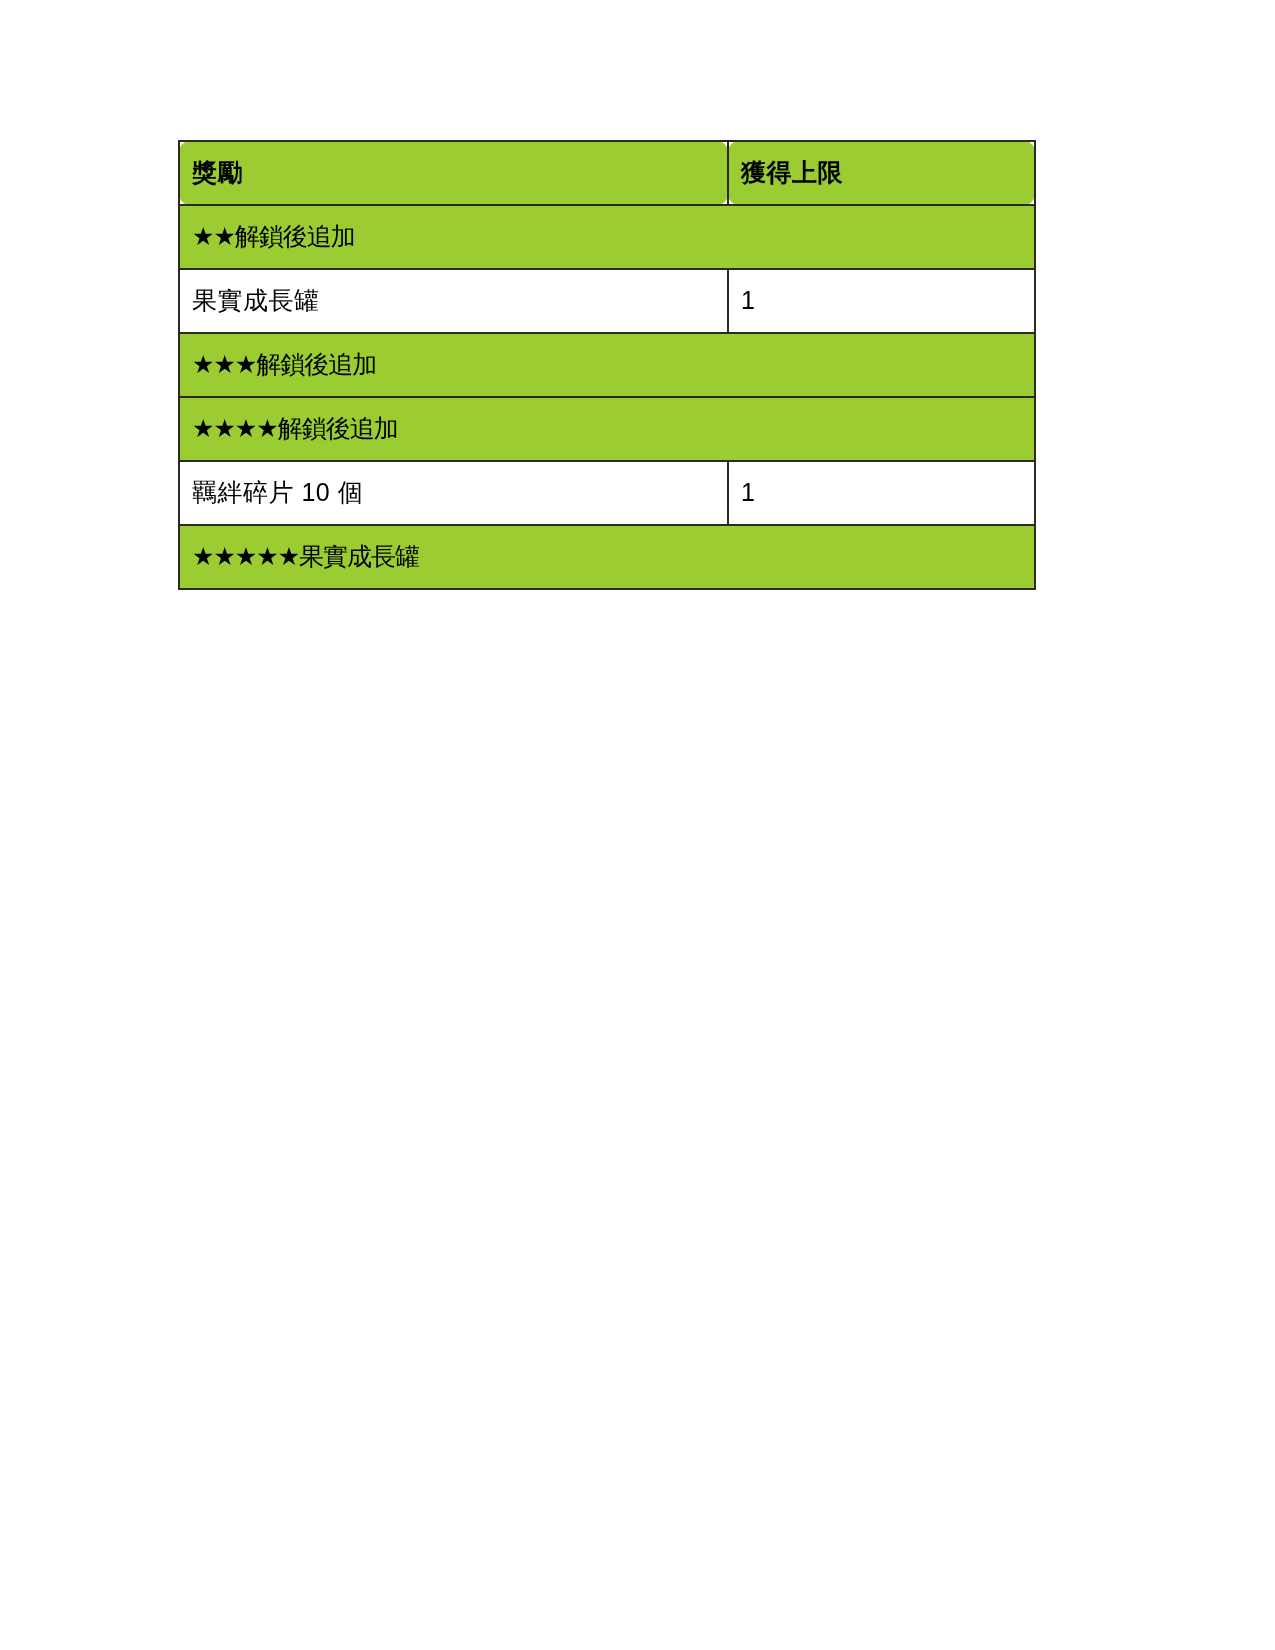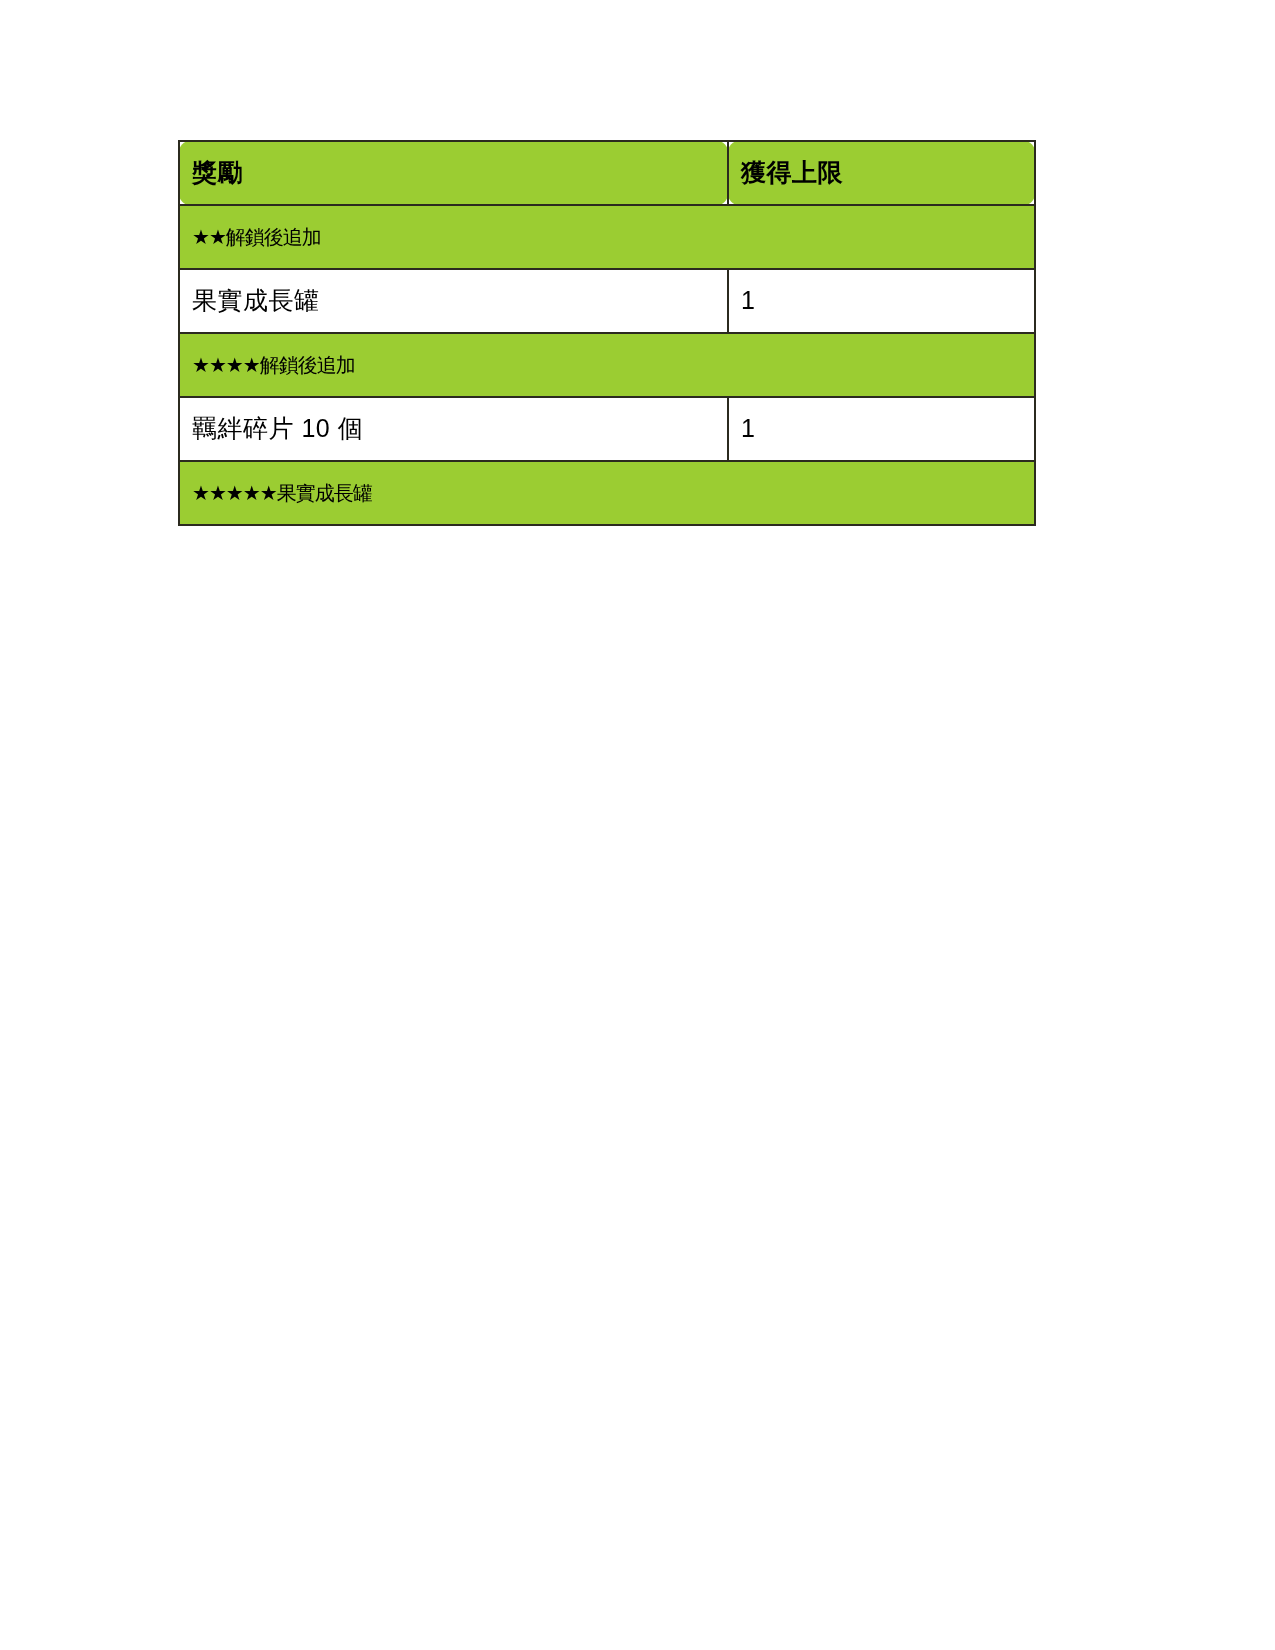--- a/index.html
+++ b/index.html
@@ -74,21 +74,21 @@
   .row-item td {
     background: #ffffff;
     height: 62px;
   }
   .row-item .cell-pad {
     padding: 0 0 0 12px;
   }
 
   .stars {
     letter-spacing: -1px;
-    font-size: 20px;
+    font-size: 25px;
   }
 
   .limit-value {
     font-size: 25px;
   }
 </style>
 </head>
 <body>
 
 <div class="page">
@@ -116,20 +116,25 @@
       </tr>
       <tr class="row-item">
         <td>
           <div class="cell-pad">果實成長罐</div>
         </td>
         <td>
           <div class="cell-pad limit-value">1</div>
         </td>
       </tr>
 
+      <tr class="row-section">
+        <td colspan="2">
+          <div class="cell-pad stars">★★★解鎖後追加</div>
+        </td>
+      </tr>
 
       <tr class="row-section">
         <td colspan="2">
           <div class="cell-pad stars">★★★★解鎖後追加</div>
         </td>
       </tr>
       <tr class="row-item">
         <td>
           <div class="cell-pad">羈絆碎片 10 個</div>
         </td>

